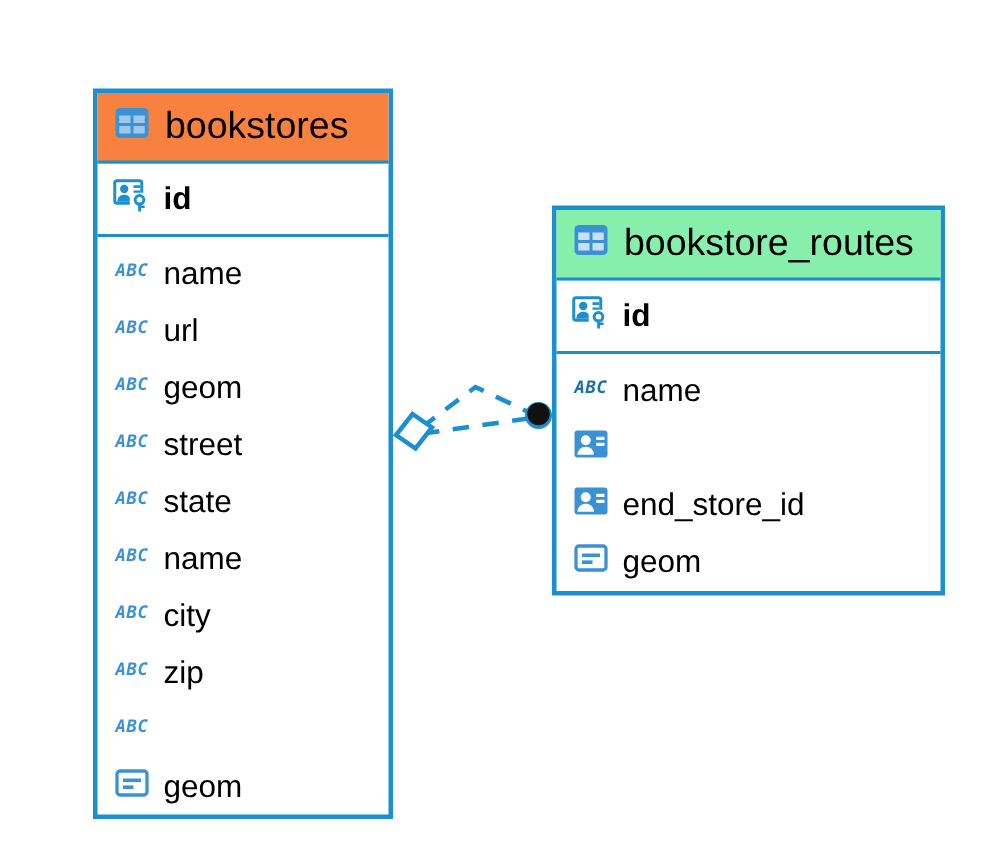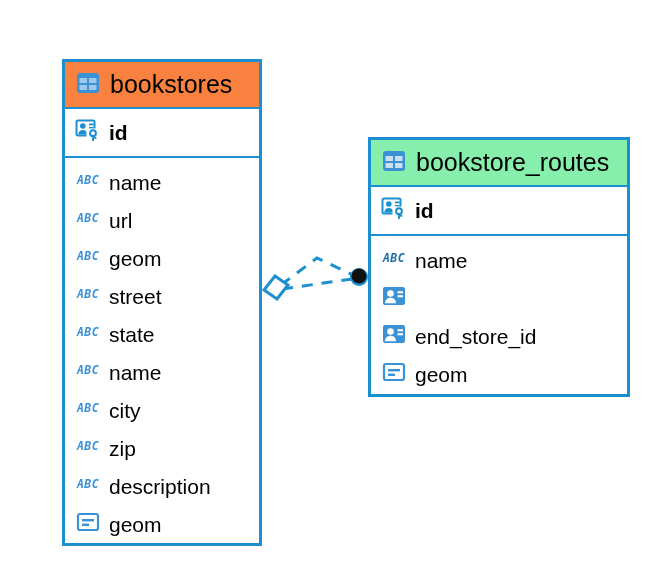--- a/index.html
+++ b/index.html
@@ -173,21 +173,20 @@
         </span>
         <span class="field-name">zip</span>
       </div>
 
       <div class="field">
         <span class="icon">
           <svg width="26" height="26" viewBox="0 0 26 26">
             <text x="13" y="17" font-family="DejaVu Sans Mono, monospace" font-size="11.5" font-weight="bold" fill="#3a92d4" text-anchor="middle" letter-spacing="0.4">ABC</text>
           </svg>
         </span>
-        <span class="field-name">description</span>
       </div>
 
       <div class="field">
         <span class="icon">
           <svg width="26" height="26" viewBox="0 0 26 26">
             <rect x="3" y="5" width="20" height="16" rx="2" fill="none" stroke="#3a92d4" stroke-width="2.2"></rect>
             <rect x="7" y="10" width="12" height="2.4" fill="#3a92d4"></rect>
             <rect x="7" y="14.6" width="7" height="2.4" fill="#3a92d4"></rect>
           </svg>
         </span>

